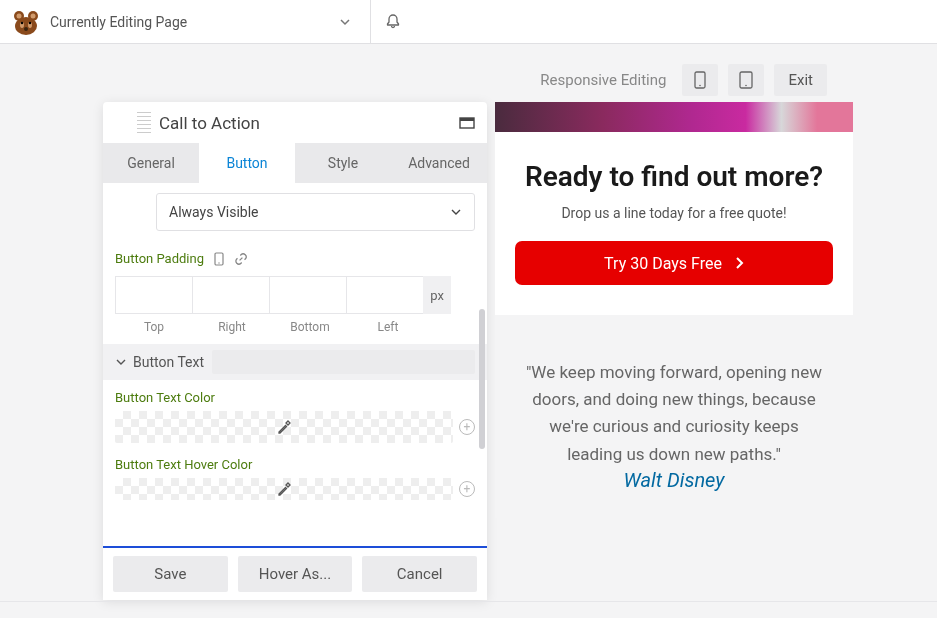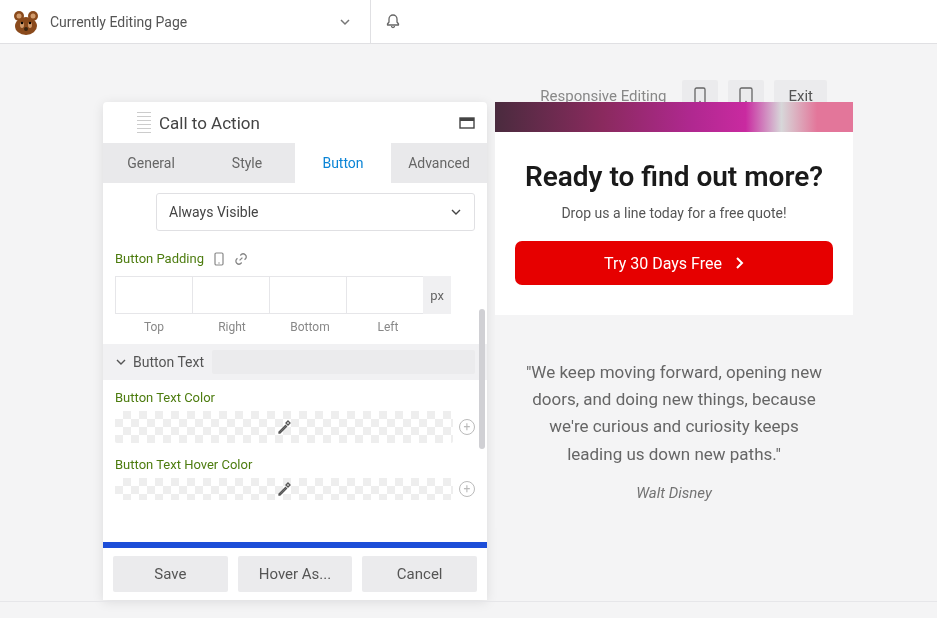--- a/index.html
+++ b/index.html
@@ -7,21 +7,21 @@
 
 
 .topbar { height: 44px; background: #fff; border-bottom: 1px solid #e0e0e3; display: flex; align-items: center; }
 .logo { width: 36px; height: 36px; margin-left: 8px; display: flex; align-items: center; justify-content: center; }
 .pagename { font-size: 14px; color: #555; margin-left: 6px; flex: 1; display: flex; align-items: center; }
 .pagename .chev { margin-left: auto; margin-right: 18px; color: #777; }
 .topbar-divider { width: 1px; height: 44px; background: #e0e0e3; margin-left: 0; }
 .bell-wrap { width: 44px; display: flex; align-items: center; justify-content: center; color: #666; }
 
 
-.resp-bar { position: absolute; right: 110px; top: 64px; display: flex; align-items: center; gap: 10px; margin-top: 16px; }
+.resp-bar { position: absolute; right: 110px; top: 64px; display: flex; align-items: center; gap: 10px; }
 .resp-label { font-size: 15px; color: #888; margin-right: 6px; }
 .resp-btn { width: 36px; height: 32px; background: #ebebed; display: flex; align-items: center; justify-content: center; border-radius: 2px; color: #777; cursor: pointer; }
 .exit-btn { height: 32px; padding: 0 14px; background: #ebebed; display: flex; align-items: center; justify-content: center; border-radius: 2px; color: #555; font-size: 15px; cursor: pointer; }
 
 
 .panel { position: absolute; left: 103px; top: 102px; width: 384px; height: 498px; background: #fff; border-radius: 4px 4px 0 0; box-shadow: 0 2px 12px rgba(0,0,0,0.1); display: flex; flex-direction: column; overflow: hidden; }
 .panel-header { display: flex; align-items: center; padding: 10px 12px 10px 8px; margin-left: 26px; }
 .drag-handle { width: 14px; display: flex; flex-direction: column; gap: 3px; margin-right: 8px; }
 .drag-handle span { height: 1px; background: #ccc; }
 .panel-title { font-size: 17px; color: #444; flex: 1; }
@@ -53,34 +53,34 @@
   linear-gradient(-45deg, #eee 25%, transparent 25%),
   linear-gradient(45deg, transparent 75%, #eee 75%),
   linear-gradient(-45deg, transparent 75%, #eee 75%);
   background-size: 16px 16px;
   background-position: 0 0, 0 8px, 8px -8px, -8px 0;
   display: flex; align-items: center; justify-content: center; cursor: pointer; border-radius: 2px; }
 .plus-circle { width: 16px; height: 16px; border: 1px solid #bbb; border-radius: 50%; display: flex; align-items: center; justify-content: center; color: #bbb; font-size: 12px; cursor: pointer; }
 
 .scrollbar-fake { position: absolute; right: 2px; top: 126px; width: 6px; height: 140px; background: #d0d0d4; border-radius: 3px; }
 
-.panel-footer { display: flex; gap: 10px; padding: 8px 10px; background: #fff; border-top: 6px solid #1d4ed8; }
+.panel-footer { display: flex; gap: 10px; padding: 8px 10px; background: #fff; border-top: 2px solid #1d4ed8; }
 .footer-btn { flex: 1; height: 36px; background: #ebebed; display: flex; align-items: center; justify-content: center; font-size: 15px; color: #555; border-radius: 2px; cursor: pointer; }
 
 
 .preview { position: absolute; left: 495px; top: 102px; width: 358px; background: #fff; display: flex; flex-direction: column; }
 .preview-img { height: 30px; background: linear-gradient(90deg, #4a2b3e, #8a2a5e 30%, #b02890 55%, #c92aa0 70%, #d7d7d9 80%, #e3769a 90%); }
 .cta { padding: 28px 20px 30px; text-align: center; }
 .cta h2 { font-size: 28px; color: #1a1a1a; font-weight: 600; }
 .cta p { font-size: 14px; color: #555; margin-top: 12px; }
 .cta-btn { margin-top: 20px; background: #e60000; color: #fff; height: 44px; border-radius: 7px; display: flex; align-items: center; justify-content: center; gap: 12px; font-size: 16px; cursor: pointer; }
 
 .quote-block { background: #f4f4f5; padding: 44px 26px 26px; text-align: center; }
 .quote { font-size: 17px; color: #666; line-height: 1.6; }
-.quote-author { font-style: italic; font-size: 15px; color: #737373; margin-top: 16px; }
+.quote-author { font-style: italic; font-size: 20px; color: #0369a1; }
 
 .link-icon { transform: rotate(-45deg); display: inline-block; }
 
 .bottom-line { position: absolute; left: 0; right: 0; bottom: 16px; height: 1px; background: #e6e6e9; }
 
 svg { display: block; }
 </style>
 </head>
 <body>
 
@@ -148,22 +148,22 @@
     <div class="panel-resize">
       <svg width="16" height="12" viewBox="0 0 16 12">
           <rect x="1" y="1" width="14" height="10" stroke="#444" stroke-width="1.4" fill="none"></rect>
           <rect x="1" y="1" width="14" height="3" fill="#444"></rect>
         </svg>
     </div>
   </div>
 
   <div class="tabs">
     <div class="tab">General</div>
+    <div class="tab active">Button</div>
     <div class="tab">Style</div>
-    <div class="tab active">Button</div>
     <div class="tab">Advanced</div>
   </div>
 
   <div class="panel-body">
     <div class="field-row">
       <div class="select">
         <span>Always Visible</span>
         <span>
           <svg width="12" height="12" viewBox="0 0 12 12">
               <path d="M2 4l4 4 4-4" stroke="#444" stroke-width="1.4" fill="none"></path>

